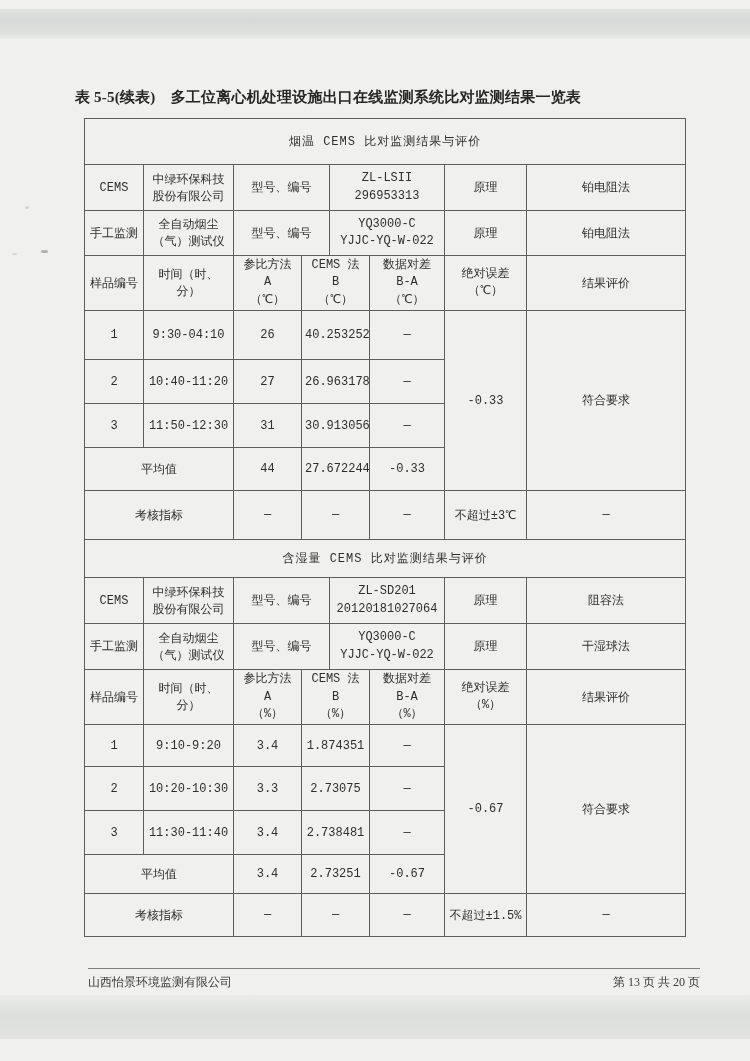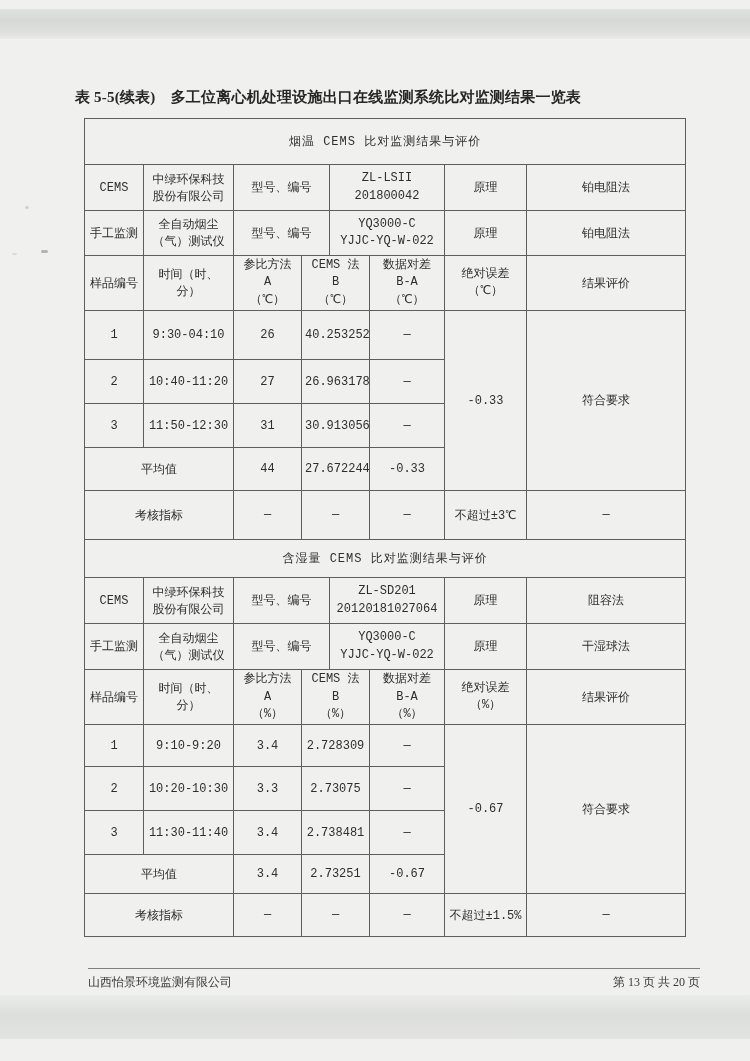--- a/index.html
+++ b/index.html
@@ -90,21 +90,21 @@
   <tbody>
       <tr class="h46">
     <td colspan="8" class="sect">烟温 CEMS 比对监测结果与评价</td>
   </tr>
   <tr class="h46">
     <td>CEMS</td>
     <td>中绿环保科技股份有限公司</td>
     <td colspan="2">型号、编号</td>
     <td colspan="2">
       <span class="ln">ZL-LSII</span>
-      <span class="ln">201800042</span>
+      <span class="ln">296953313</span>
     </td>
     <td>原理</td>
     <td>铂电阻法</td>
   </tr>
   <tr class="h45">
     <td>手工监测</td>
     <td>全自动烟尘（气）测试仪</td>
     <td colspan="2">型号、编号</td>
     <td colspan="2">
       <span class="ln">YQ3000-C</span>
@@ -215,21 +215,21 @@
     <td>
       <span class="ln">绝对误差</span>
       <span class="ln">（%）</span>
     </td>
     <td>结果评价</td>
   </tr>
   <tr class="h42">
     <td>1</td>
     <td>9:10-9:20</td>
     <td>3.4</td>
-    <td colspan="2">2.728309</td>
+    <td colspan="2">1.874351</td>
     <td class="dash">—</td>
     <td rowspan="4">-0.67</td>
     <td rowspan="4">符合要求</td>
   </tr>
   <tr class="h44">
     <td>2</td>
     <td>10:20-10:30</td>
     <td>3.3</td>
     <td colspan="2">2.73075</td>
     <td class="dash">—</td>

